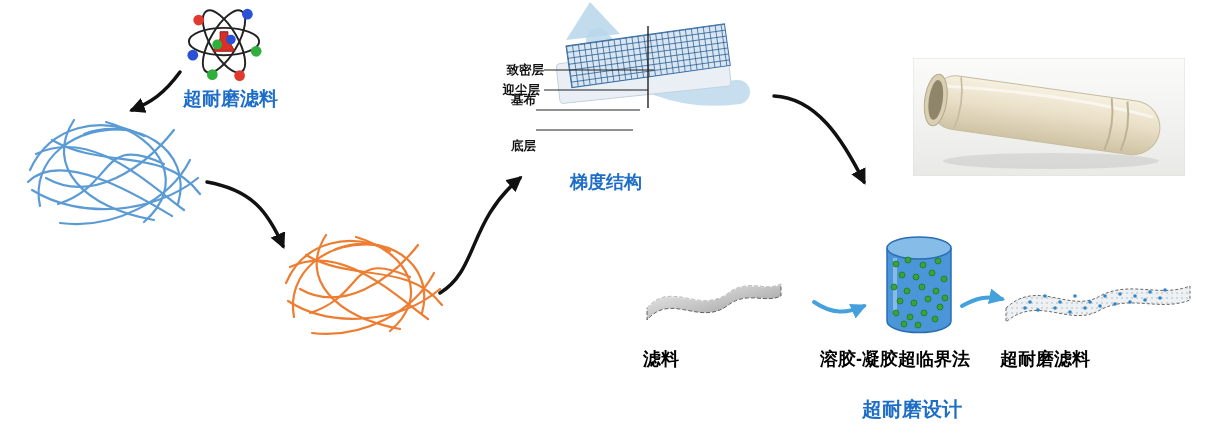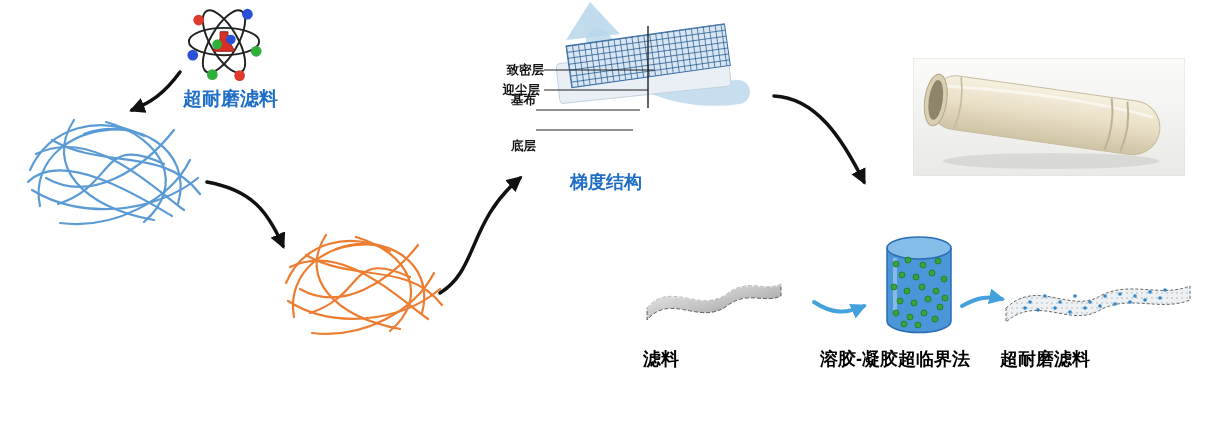--- a/index.html
+++ b/index.html
@@ -222,20 +222,21 @@
         <circle cx="115" cy="48" r="1.8"></circle>
           <circle cx="130" cy="46" r="1.8"></circle>
           <circle cx="145" cy="44" r="1.8"></circle>
         <circle cx="160" cy="42" r="1.8"></circle>
           <circle cx="25" cy="52" r="1.8"></circle>
       </g>
     </svg>
   </div>
   <div class="abs lbl lbl-black center" style="left:1000px;top:347px;width:196px;font-size:18px;">超耐磨滤料</div>
 
+  <div class="abs lbl lbl-blue center" style="left:862px;top:396px;width:150px;font-size:20px;">超耐磨设计</div>
 
   <svg class="abs overlay" style="left:0;top:0;" width="1230" height="437" viewBox="0 0 1230 437">
     <defs>
       <marker id="mk-black" viewBox="0 0 10 10" refX="8" refY="5" markerWidth="4.5" markerHeight="4.5" orient="auto-start-reverse">
         <path d="M0,0 L10,5 L0,10 z" fill="#111"></path>
       </marker>
       <marker id="mk-blue" viewBox="0 0 10 10" refX="8" refY="5" markerWidth="4" markerHeight="4" orient="auto-start-reverse">
         <path d="M0,0 L10,5 L0,10 z" fill="#45a1dc"></path>
       </marker>
     </defs>

